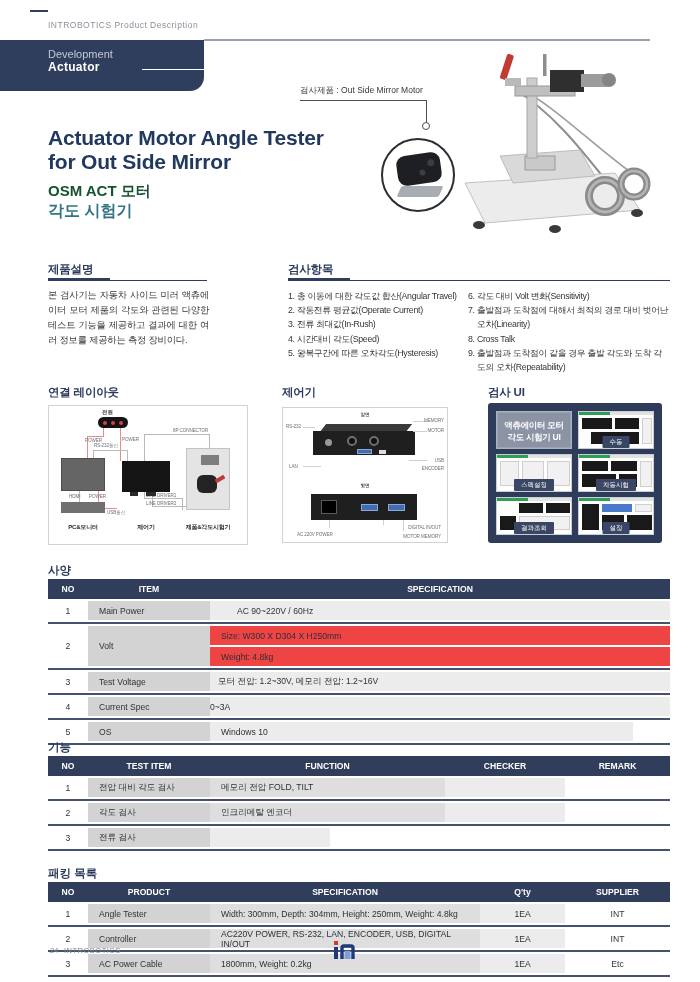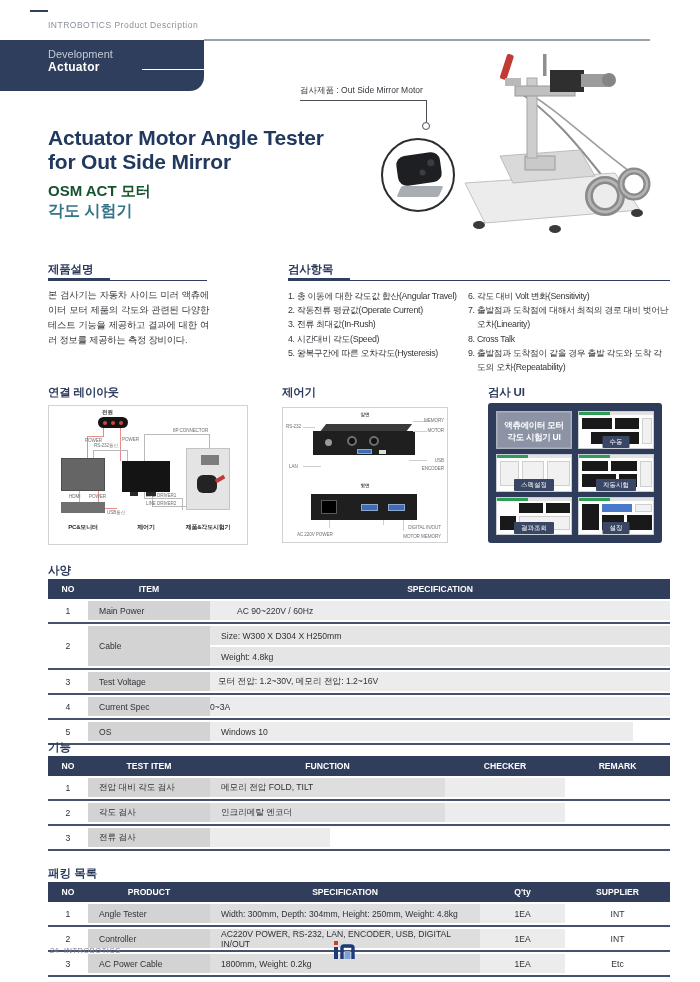--- a/index.html
+++ b/index.html
@@ -95,21 +95,21 @@
   .thead div { color:#fff; font-size:8.6px; font-weight:bold; text-align:center; }
   .trow { display:flex; align-items:stretch; }
   .trow .cell { font-size:8.6px; color:#2e3136; display:flex; align-items:center; }
   .c-no { width:40px; justify-content:center; background:#fff; }
   .c-item { width:122px; background:#d3d3d3; padding-left:11px; }
   .c-fill1 { background:#dedede; padding-left:11px; }
   .c-fill2 { background:#ececec; }
   .c-white { background:#fff; }
   .tsep { height:2px; background:#46526d; margin:2px 0; }
   .tgap { height:2px; }
-  .subspec { display:flex; align-items:center; height:19px; padding-left:11px; font-size:8.6px; color:#2e3136; background:#e5e5e5; }
+  .subspec { display:flex; align-items:center; height:19px; padding-left:11px; font-size:8.6px; color:#2e3136; background:#ef4444; }
 
   .tbl-title { font-size:11.5px; font-weight:bold; color:#2b3a5c; }
 
   .footer-num { left:50px; top:946px; font-size:7.5px; color:#7d828c; }
   .footer-brand { left:64px; top:946px; font-size:7.5px; color:#7d828c; letter-spacing:.5px; }
 </style>
 </head>
 <body>
 
 <div id="page">
@@ -330,21 +330,21 @@
     </div>
     <div class="tgap"></div>
     <div class="trow" style="height:19px;">
       <div class="cell c-no">1</div>
       <div class="cell c-item">Main Power</div>
       <div class="cell c-fill2" style="width:460px; padding-left:27px;">AC 90~220V / 60Hz</div>
     </div>
     <div class="tsep"></div>
     <div class="trow">
       <div class="cell c-no">2</div>
-      <div class="cell c-item">Cable</div>
+      <div class="cell c-item">Volt</div>
       <div style="width:460px;">
         <div class="subspec">Size: W300 X D304 X H250mm</div>
         <div style="height:2px; background:#fff;"></div>
         <div class="subspec">Weight: 4.8kg</div>
       </div>
     </div>
     <div class="tsep"></div>
     <div class="trow" style="height:19px;">
       <div class="cell c-no">3</div>
       <div class="cell c-item">Test Voltage</div>

